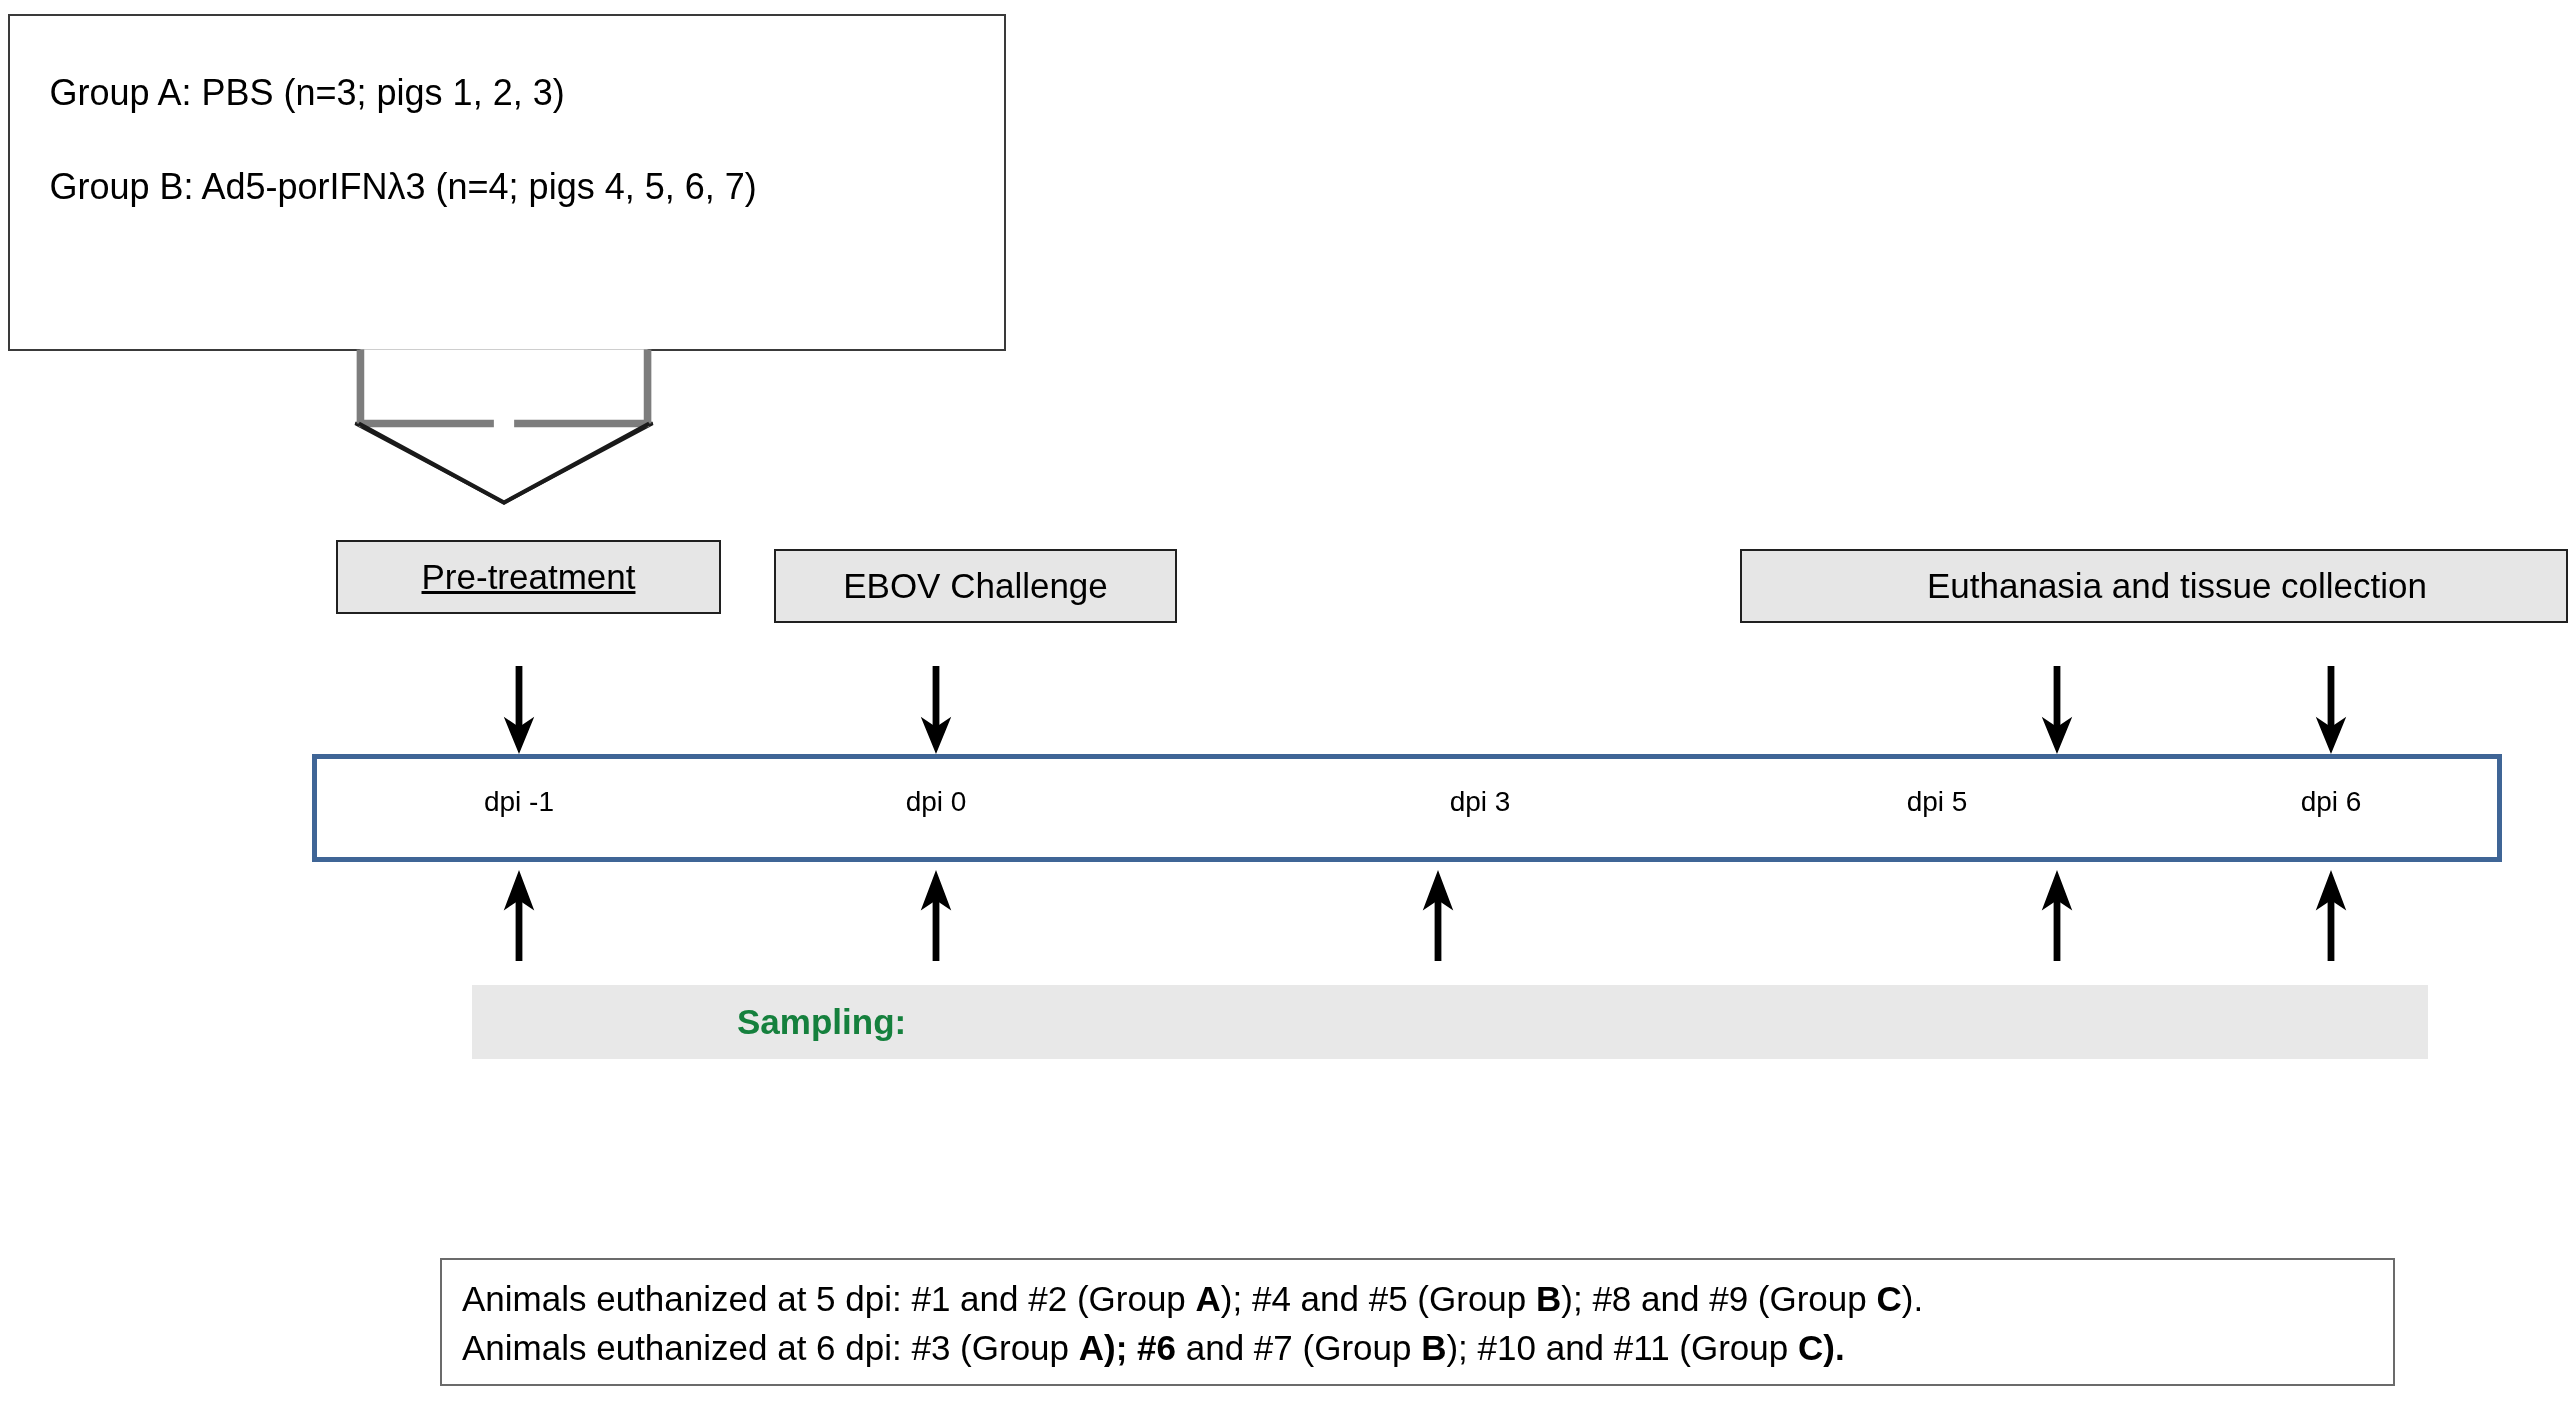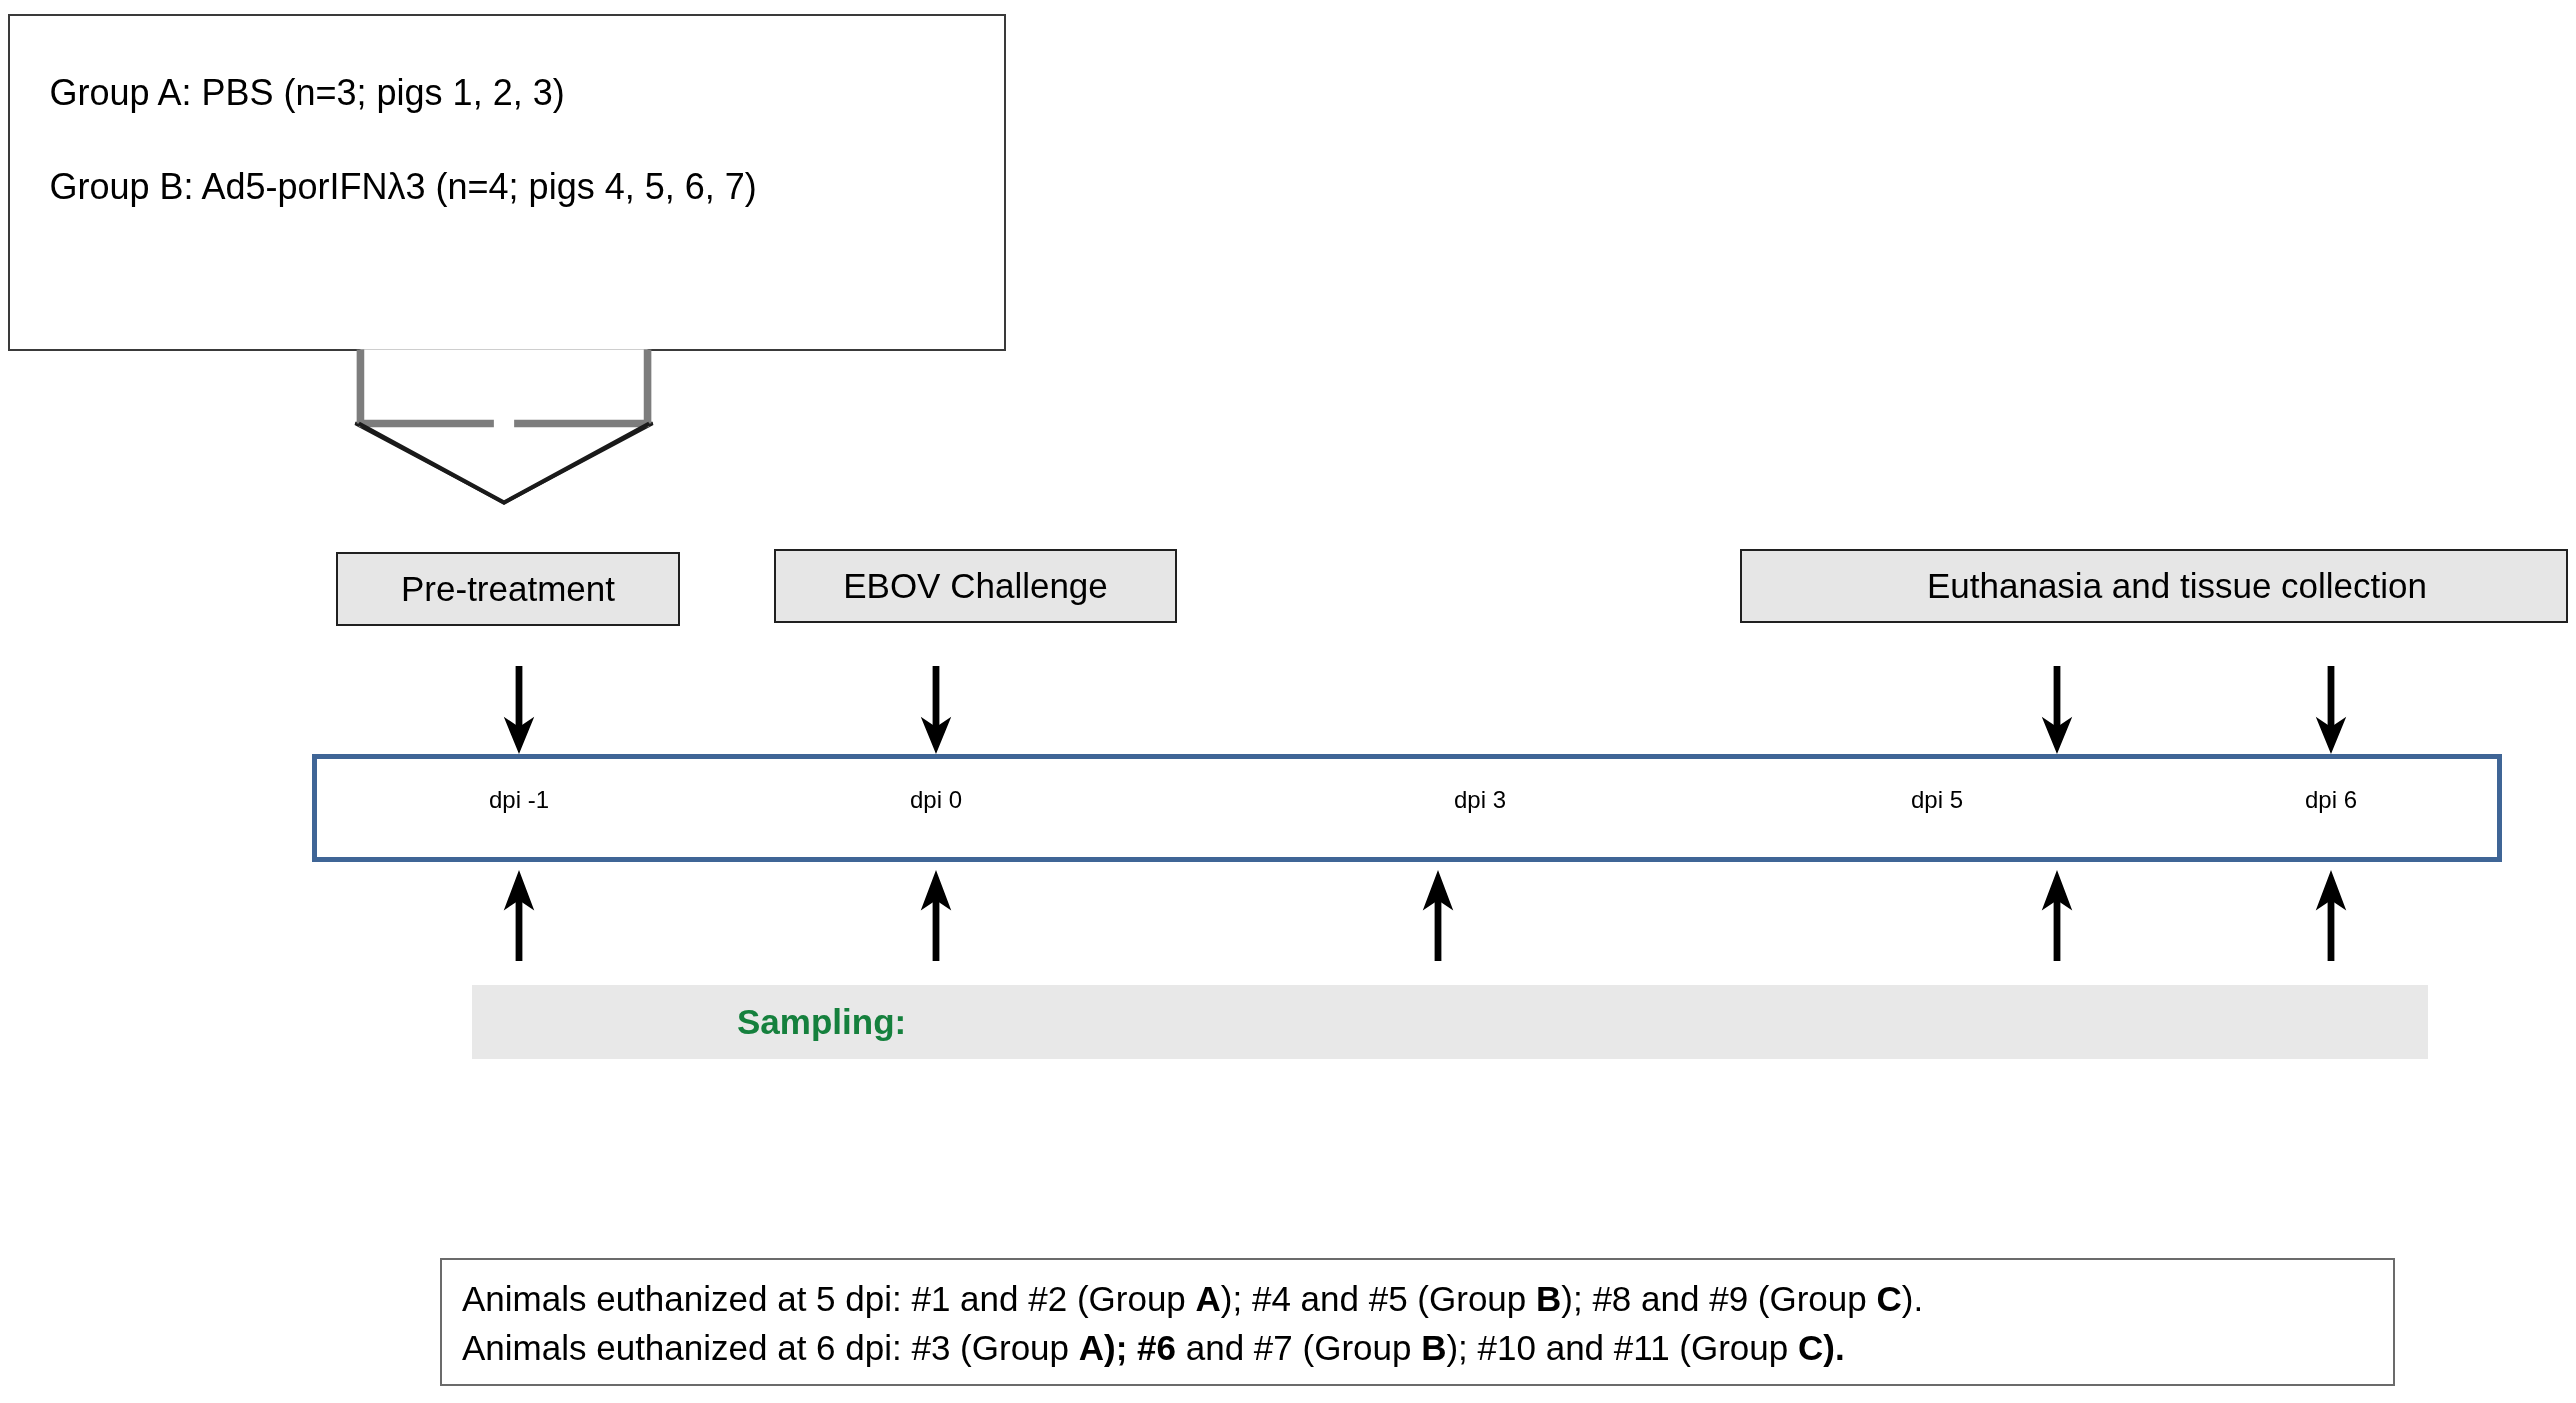--- a/index.html
+++ b/index.html
@@ -57,39 +57,39 @@
     background: #e6e6e6;
     border: 2.5px solid #202020;
     box-sizing: border-box;
     display: flex;
     align-items: center;
     justify-content: center;
     font-size: 35px;
     white-space: nowrap;
     color: #000000;
   }
-  #event-box-0 { left: 336px;  top: 552px; width: 344px; height: 74px; }
+  #event-box-0 { left: 336px;  top: 540px; width: 385px; height: 74px; text-decoration: underline; }
   #event-box-1 { left: 774px;  top: 549px; width: 403px; height: 74px; }
   #event-box-2 { left: 1740px; top: 549px; width: 828px; height: 74px; padding-left: 46px; }
 
   
   #timeline-bar {
     position: absolute;
     left: 312px;
     top: 754px;
     width: 2190px;
     height: 108px;
     border: 5.9px solid #3f6596;
     background: #ffffff;
     box-sizing: border-box;
   }
   .dpi-label {
     position: absolute;
     top: 786px;
-    font-size: 24px;
+    font-size: 28px;
     white-space: nowrap;
     transform: translateX(-50%);
     color: #000000;
   }
 
   
   .arrow-down, .arrow-up {
     position: absolute;
     width: 39px;
     transform: translateX(-50%);

